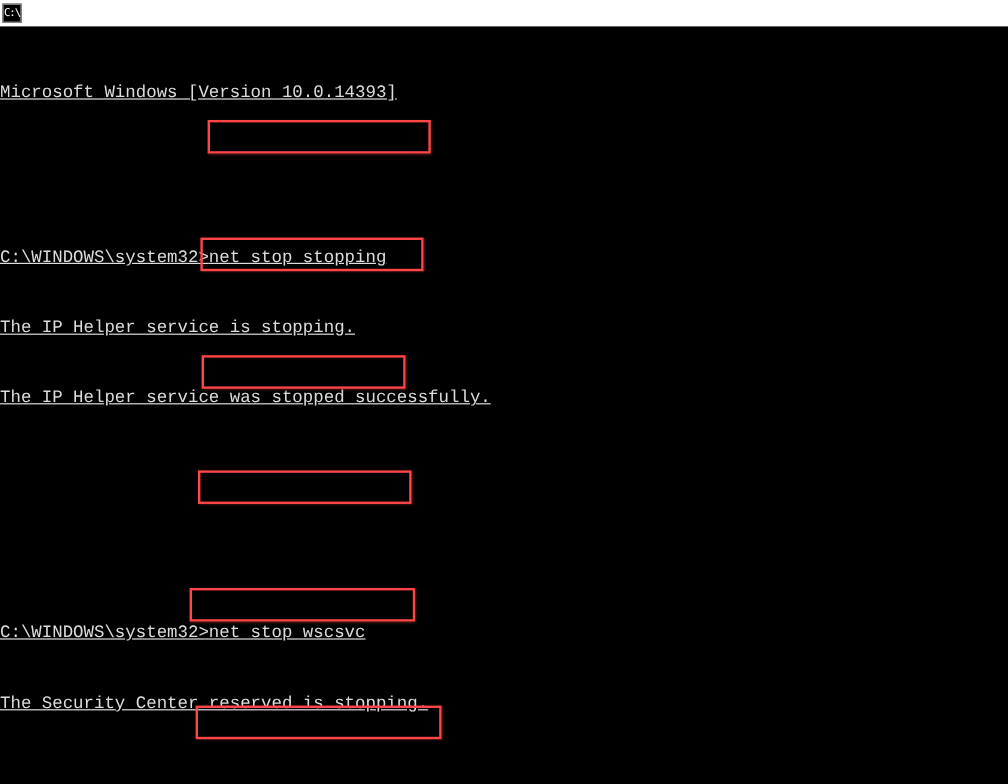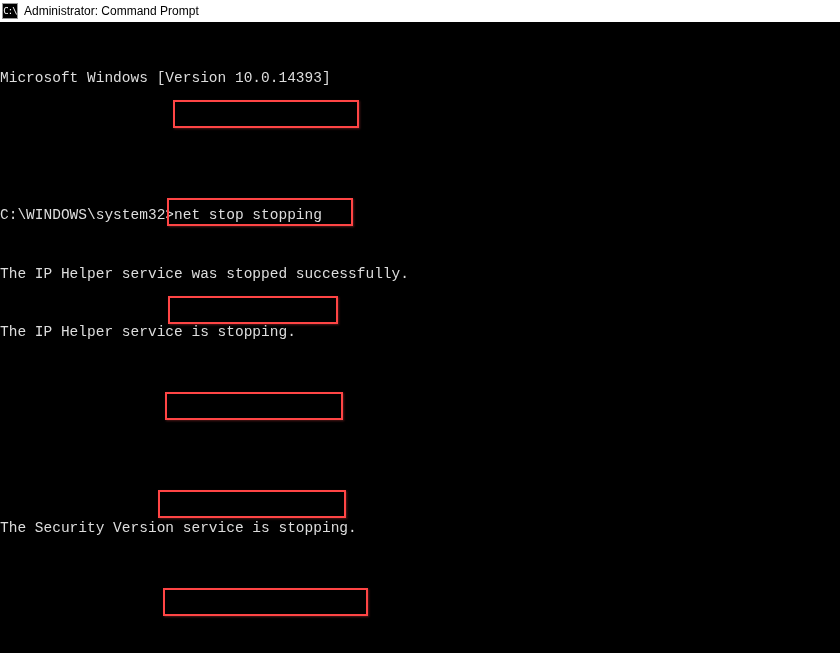--- a/index.html
+++ b/index.html
@@ -44,50 +44,51 @@
       padding: 8px 0 0 0;
       line-height: 1.35;
       white-space: pre;
       position: relative;
     }
     .line {
       position: relative;
     }
     .line span {
       display: inline;
+      text-decoration: underline;
     }
     .blank {
       height: 1.35em;
     }
     .hl-box {
       position: absolute;
       border: 2px solid #ff4545;
       box-shadow: 1px 1px 2px rgba(255,80,80,0.3);
       pointer-events: none;
     }
   </style>
 </head>
 <body>
 
 <div class="title-bar">
   <div class="title-icon">C:\</div>
-  <span>Administrator: Command Prompt</span>
 </div>
 
 <div class="terminal">
   <div class="line"><span>Microsoft Windows [Version 10.0.14393]</span></div>
   <div class="blank"></div>
 
   <div class="line"><span>C:\WINDOWS\system32&gt;</span><span>net stop stopping</span></div>
+  <div class="line"><span>The IP Helper service is stopping.</span></div>
   <div class="line"><span>The IP Helper service was stopped successfully.</span></div>
-  <div class="line"><span>The IP Helper service is stopping.</span></div>
   <div class="blank"></div>
   <div class="blank"></div>
 
-  <div class="line"><span>The Security Version service is stopping.</span></div>
+  <div class="line"><span>C:\WINDOWS\system32&gt;</span><span>net stop wscsvc</span></div>
+  <div class="line"><span>The Security Center reserved is stopping.</span></div>
   
   
   
 
   
   
   
   
   
 

